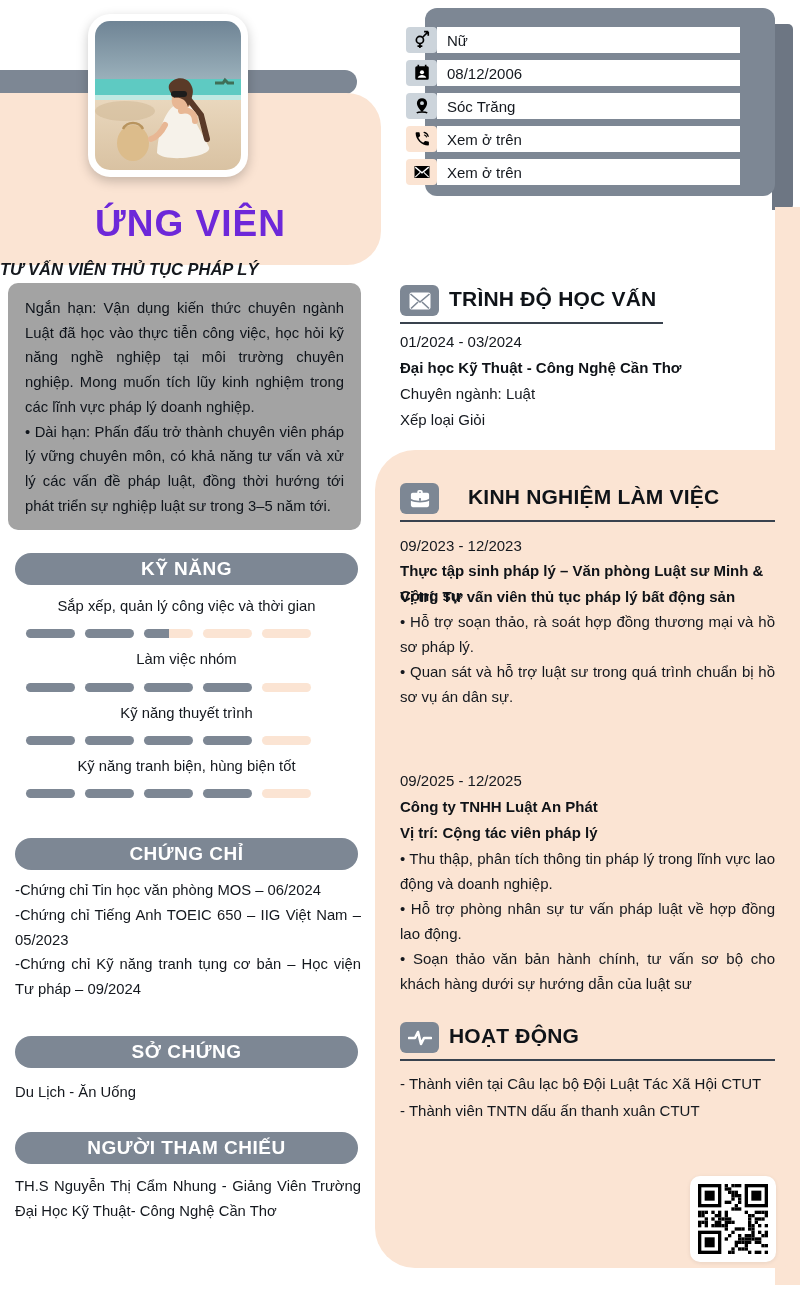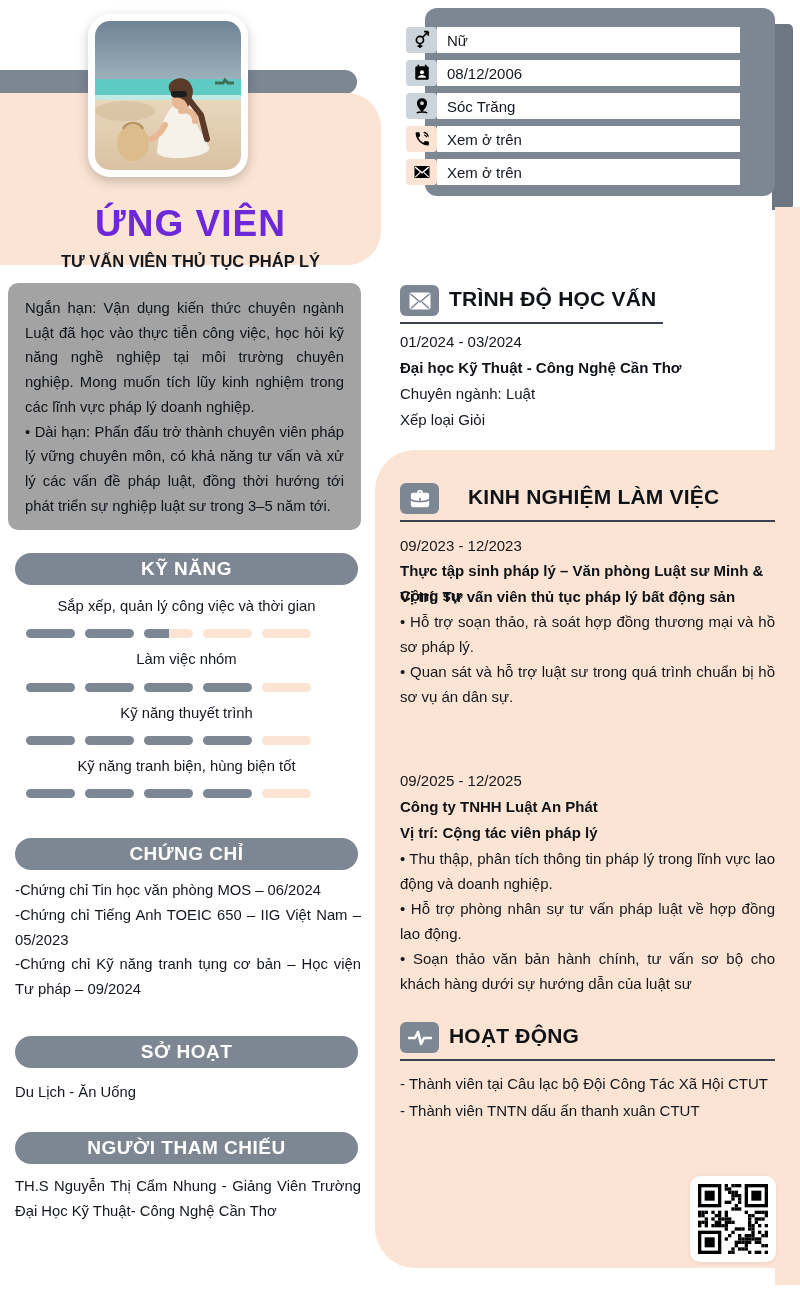--- a/index.html
+++ b/index.html
@@ -4,21 +4,21 @@
 <style>
   * { margin:0; padding:0; box-sizing:border-box; }
   body { background:#fff; font-family:"Liberation Sans","DejaVu Sans",sans-serif; color:#14181e; }
   #page { position:relative; width:800px; height:1292px; background:#fff; overflow:hidden; margin:0 auto; }
   .abs { position:absolute; }
 
   
   .gray-bar { left:0; top:70px; width:357px; height:24px; background:#7d8794; border-radius:0 12px 12px 0; }
   .header-card { left:0; top:93px; width:381px; height:172px; background:#fbe4d3; border-radius:0 34px 34px 0; }
   .name { margin-top:110px; text-align:center; font-size:37px; font-weight:800; letter-spacing:1px; color:#6d28d9; }
-  .role { text-align:center; font-size:16.5px; font-weight:700; margin-top:7px; color:#15181d; }
+  .role { text-align:left; font-size:16.5px; font-weight:700; margin-top:15px; color:#15181d;font-style:italic; }
   .photo-frame { left:88px; top:14px; width:160px; height:163px; background:#fff; border-radius:22px;
                  box-shadow:0 4px 12px rgba(0,0,0,.22); padding:7px; z-index:5; }
   .photo { width:100%; height:100%; border-radius:15px; overflow:hidden; }
   .photo svg { display:block; }
 
   
   .objective { left:8px; top:283px; width:353px; height:247px; background:#a3a3a3; border-radius:10px;
                padding:13px 17px; font-size:14.8px; line-height:24.7px; text-align:justify; color:#0f141b; }
 
   
@@ -140,21 +140,21 @@
       <span class="seg"></span>
     </div>
 
   <div class="abs pill" style="top:838px">CHỨNG CHỈ</div>
   <div class="abs left-text" style="top:878px">
     <div>-Chứng chỉ Tin học văn phòng MOS – 06/2024</div>
     <div>-Chứng chỉ Tiếng Anh TOEIC 650 – IIG Việt Nam – 05/2023</div>
     <div>-Chứng chỉ Kỹ năng tranh tụng cơ bản – Học viện Tư pháp – 09/2024</div>
   </div>
 
-  <div class="abs pill" style="top:1036px">SỞ HOẠT</div>
+  <div class="abs pill" style="top:1036px">SỞ CHỨNG</div>
   <div class="abs left-text" style="top:1080px;text-align:left">Du Lịch - Ăn Uống</div>
 
   <div class="abs pill" style="top:1132px">NGƯỜI THAM CHIẾU</div>
   <div class="abs left-text" style="top:1174px">TH.S Nguyễn Thị Cẩm Nhung - Giảng Viên Trường Đại Học Kỹ Thuật- Công Nghệ Cần Thơ</div>
 
   <div class="abs contact-shadow"></div>
   <div class="abs contact-panel"></div>
 
   <div class="abs c-row" style="top:27px">
     <span class="chip chip-gray">
@@ -253,21 +253,21 @@
   </div>
 
   <div class="abs sec-badge" style="left:400px;top:1022px">
     <svg width="24" height="18" viewBox="0 0 24 18">
         <polyline points="1,9 7,9 10,3 13,15 16,9 23,9" stroke="#fff" stroke-width="2.6" fill="none" stroke-linejoin="round" stroke-linecap="round"></polyline>
       </svg>
   </div>
   <div class="abs sec-title" style="left:449px;top:1024px">HOẠT ĐỘNG</div>
   <div class="abs sec-underline" style="left:400px;top:1059px;width:375px"></div>
   <div class="abs r-line" style="top:1070px;line-height:27px">
-    <div>- Thành viên tại Câu lạc bộ Đội Công Tác Xã Hội CTUT</div>
+    <div>- Thành viên tại Câu lạc bộ Đội Luật Tác Xã Hội CTUT</div>
     <div>- Thành viên TNTN dấu ấn thanh xuân CTUT</div>
   </div>
 
   <div class="abs qr-card">
     <svg id="qr-svg" width="70" height="70" viewBox="0 0 21 21">
         <rect x="8" y="0" width="1" height="1" fill="#000"></rect>
         <rect x="10" y="0" width="1" height="1" fill="#000"></rect>
         <rect x="11" y="0" width="1" height="1" fill="#000"></rect>
         <rect x="12" y="0" width="1" height="1" fill="#000"></rect>
         <rect x="8" y="1" width="1" height="1" fill="#000"></rect>

